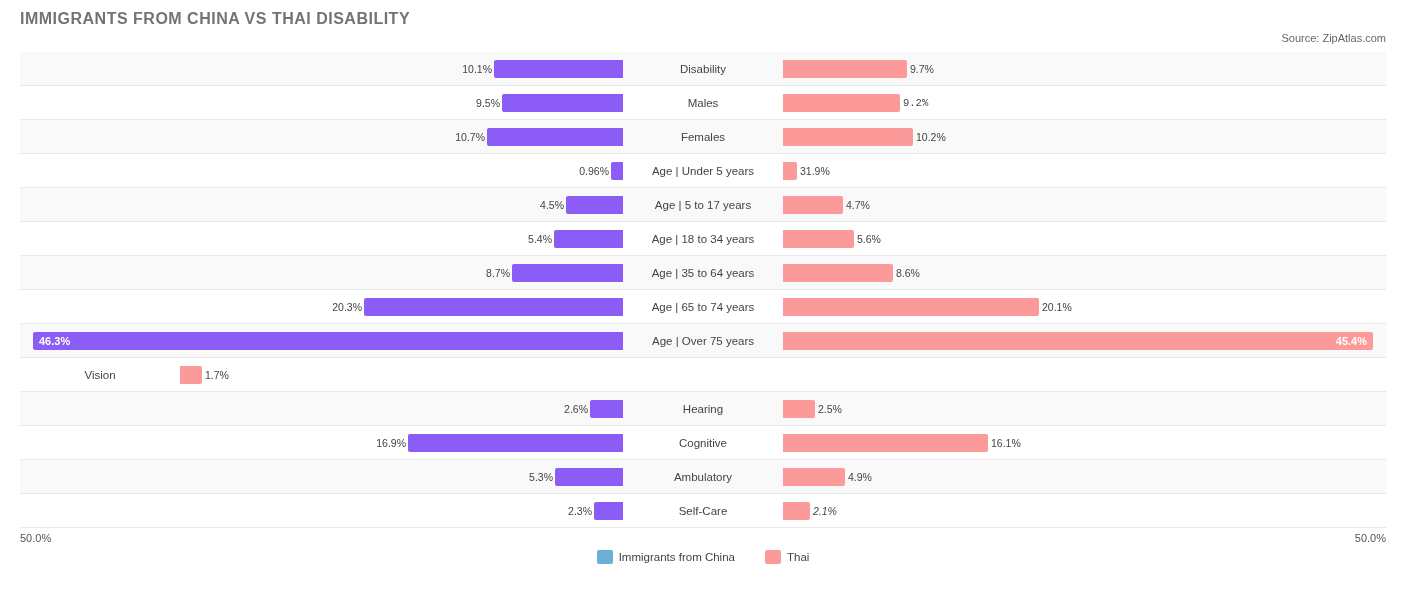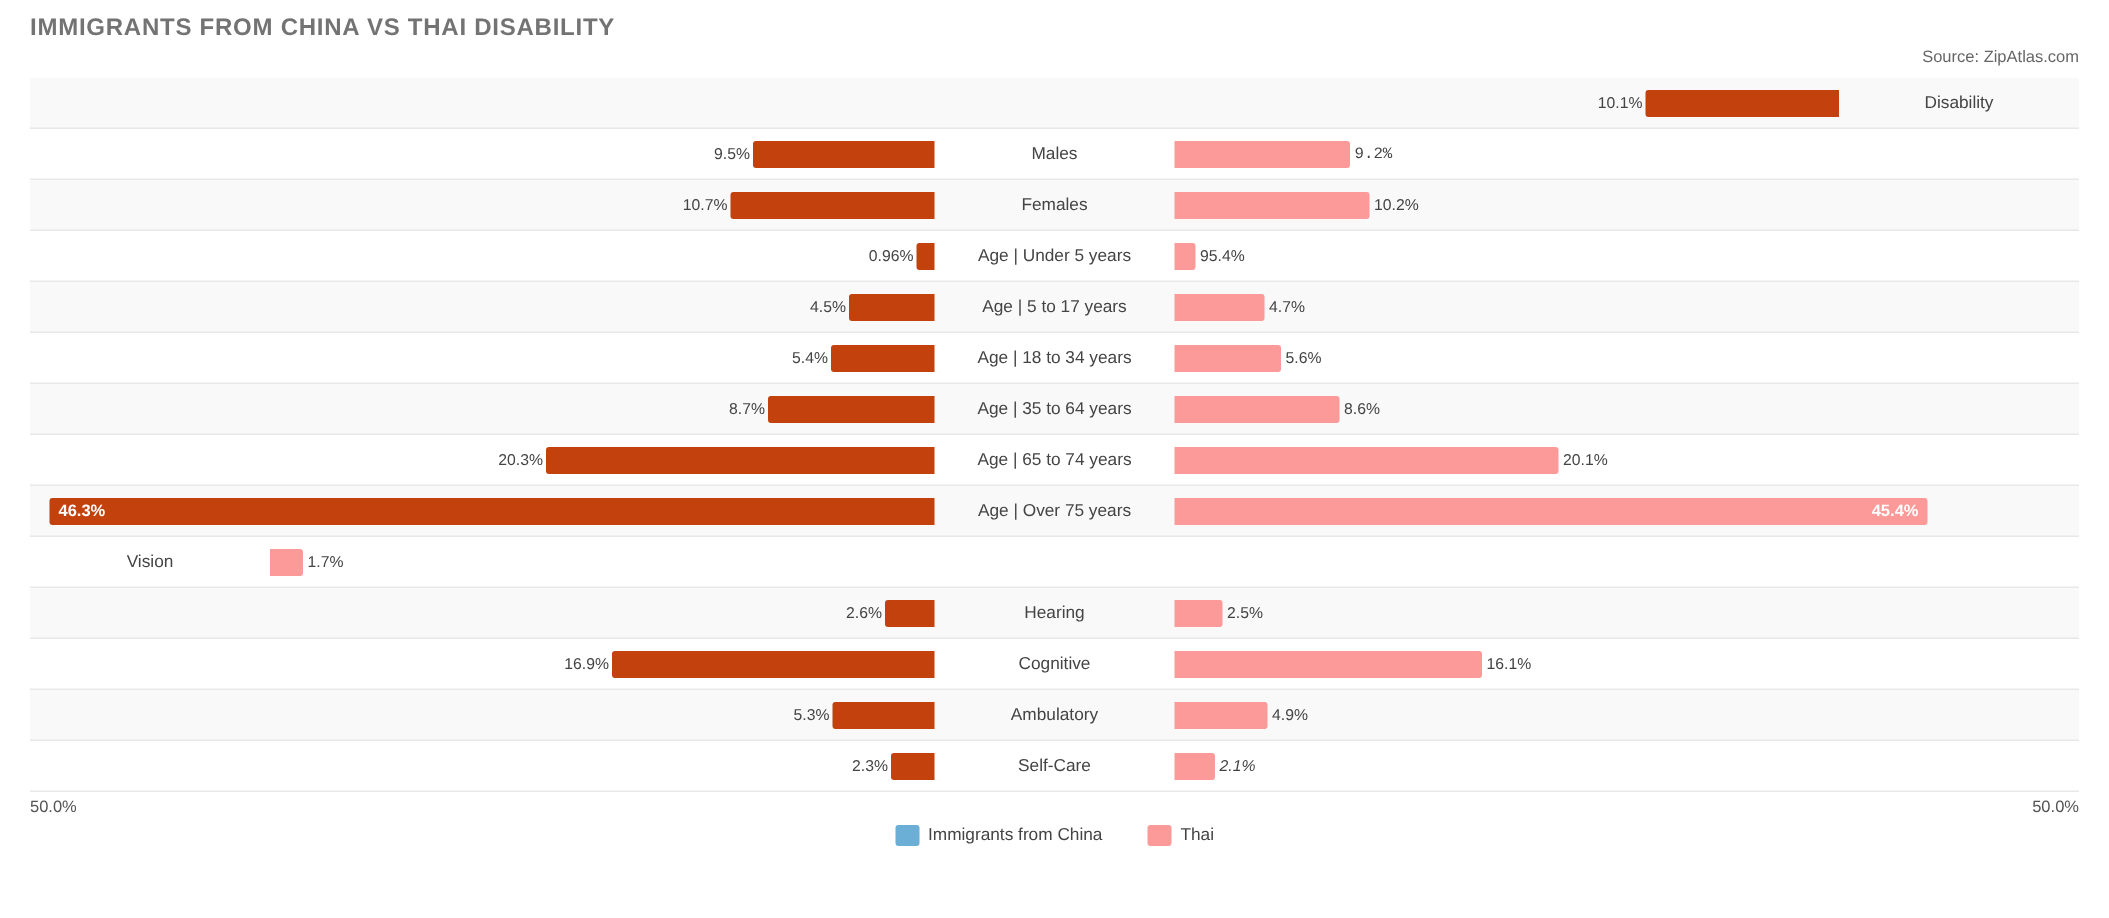--- a/index.html
+++ b/index.html
@@ -70,21 +70,21 @@
       width: 160px;
       text-align: center;
       font-size: 11.5px;
       color: #444;
       z-index: 2;
       flex-shrink: 0;
       white-space: nowrap;
     }
     .bar-blue {
       height: 18px;
-      background: #c2410c;
+      background: #8b5cf6;
       border-radius: 2px 0 0 2px;
       position: absolute;
       right: 0;
       display: flex;
       align-items: center;
     }
     .bar-pink {
       height: 18px;
       background: #fb9a99;
       border-radius: 0 2px 2px 0;
@@ -151,20 +151,24 @@
 
 <div class="chart-area" id="chart-area">
 
 <div class="bar-row">
       <div class="row-wrap">
         <div class="left-side" style="position:relative; overflow:visible;">
           <span style="position:absolute; right:129px; font-size:10.5px; color:#444; white-space:nowrap; transform:translateX(-2px);">10.1%</span>
           <div class="bar-blue" style="width:129px; right:0;"></div>
         </div>
         <div class="label-center">Disability</div>
+        <div class="right-side" style="position:relative; overflow:visible;">
+          <div class="bar-pink" style="width:124px; left:0;"></div>
+          <span style="position:absolute; left:124px; font-size:10.5px; color:#444; white-space:nowrap; padding-left:3px;">9.7%</span>
+        </div>
       </div>
     </div>
     <div class="bar-row">
       <div class="row-wrap">
         <div class="left-side" style="position:relative; overflow:visible;">
           <span style="position:absolute; right:121px; font-size:10.5px; color:#444; white-space:nowrap; transform:translateX(-2px);">9.5%</span>
           <div class="bar-blue" style="width:121px; right:0;"></div>
         </div>
         <div class="label-center">Males</div>
         <div class="right-side" style="position:relative; overflow:visible;font-family:Liberation Mono, monospace;">
@@ -188,21 +192,21 @@
     </div>
     <div class="bar-row">
       <div class="row-wrap">
         <div class="left-side" style="position:relative; overflow:visible;">
           <span style="position:absolute; right:12px; font-size:10.5px; color:#444; white-space:nowrap; transform:translateX(-2px);">0.96%</span>
           <div class="bar-blue" style="width:12px; right:0;"></div>
         </div>
         <div class="label-center">Age | Under 5 years</div>
         <div class="right-side" style="position:relative; overflow:visible;">
           <div class="bar-pink" style="width:14px; left:0;"></div>
-          <span style="position:absolute; left:14px; font-size:10.5px; color:#444; white-space:nowrap; padding-left:3px;">95.4%</span>
+          <span style="position:absolute; left:14px; font-size:10.5px; color:#444; white-space:nowrap; padding-left:3px;">31.9%</span>
         </div>
       </div>
     </div>
     <div class="bar-row">
       <div class="row-wrap">
         <div class="left-side" style="position:relative; overflow:visible;">
           <span style="position:absolute; right:57px; font-size:10.5px; color:#444; white-space:nowrap; transform:translateX(-2px);">4.5%</span>
           <div class="bar-blue" style="width:57px; right:0;"></div>
         </div>
         <div class="label-center">Age | 5 to 17 years</div>
@@ -253,21 +257,21 @@
     </div>
     <div class="bar-row">
       <div class="row-wrap">
         <div class="left-side" style="position:relative;">
           <div class="bar-blue" style="width:590px; right:0; display:flex; align-items:center; justify-content:flex-start; padding-left:6px;">
             <span style="font-size:11px;color:#fff;font-weight:bold;">46.3%</span>
           </div>
         </div>
         <div class="label-center">Age | Over 75 years</div>
         <div class="right-side" style="position:relative;">
-          <div class="bar-pink" style="width:502px; left:0; display:flex; align-items:center; justify-content:flex-end; padding-right:6px;">
+          <div class="bar-pink" style="width:590px; left:0; display:flex; align-items:center; justify-content:flex-end; padding-right:6px;">
             <span style="font-size:11px;color:#fff;font-weight:bold;">45.4%</span>
           </div>
         </div>
       </div>
     </div>
     <div class="bar-row">
       <div class="row-wrap">
         <div class="label-center">Vision</div>
         <div class="right-side" style="position:relative; overflow:visible;">
           <div class="bar-pink" style="width:22px; left:0;"></div>

